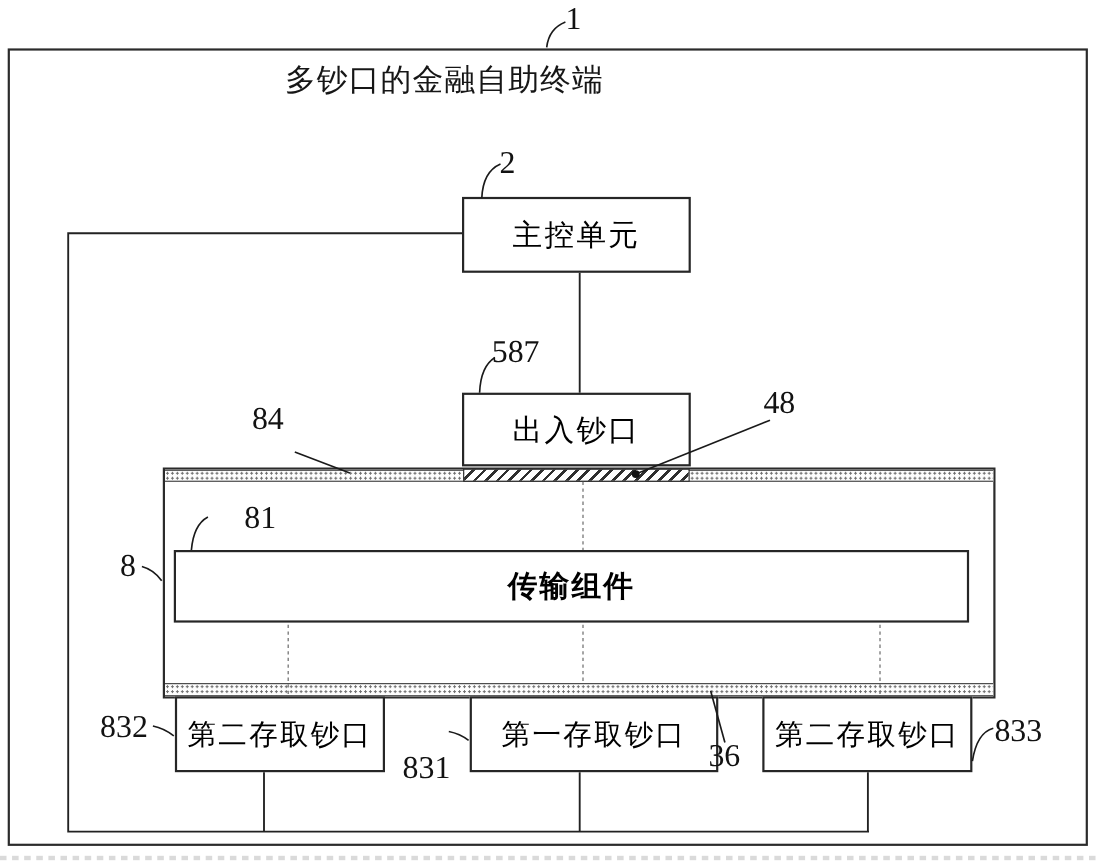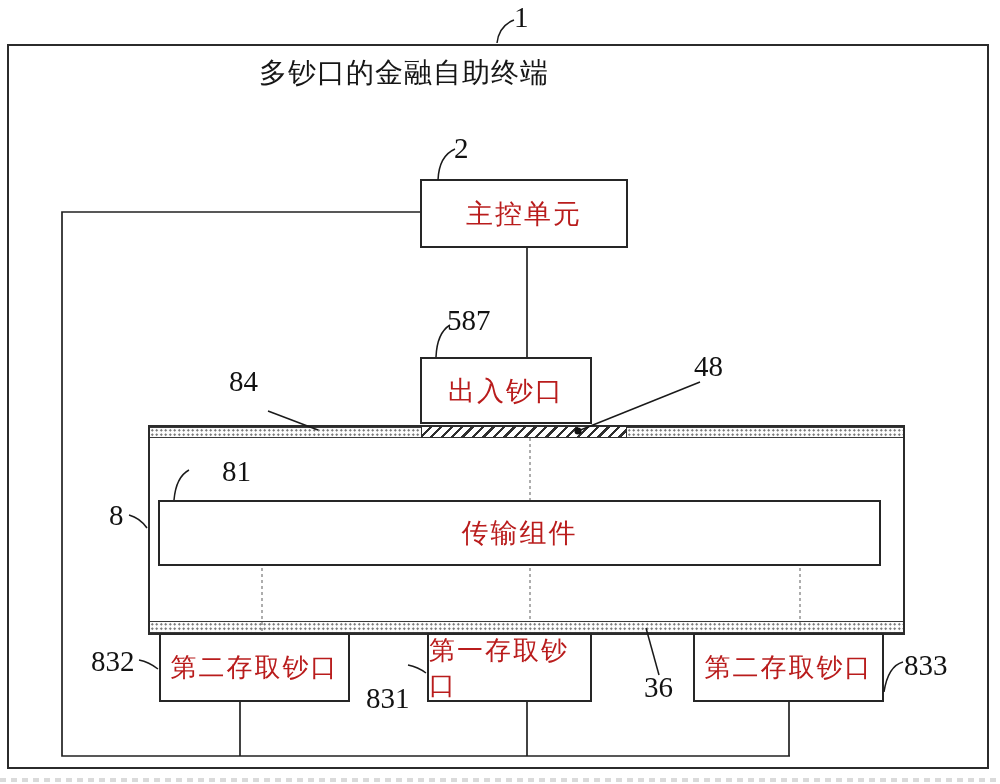--- a/index.html
+++ b/index.html
@@ -12,21 +12,21 @@
     position:absolute;left:7px;top:44px;width:982px;height:725px;
     border:2px solid #2b2b2b;background:#ffffff;box-sizing:border-box;
   }
   .title{
     position:absolute;left:0;top:54px;width:808px;text-align:center;
     font-size:28px;letter-spacing:1px;color:#161616;
   }
   .box{
     position:absolute;box-sizing:border-box;border:2px solid #262626;background:#ffffff;
     display:flex;align-items:center;justify-content:center;
-    font-size:27px;letter-spacing:2px;color:#b91c1c;
+    font-size:27px;letter-spacing:2px;color:#000000;
   }
   .bigbox{
     position:absolute;left:148px;top:425px;width:757px;height:210px;
     box-sizing:border-box;border:2px solid #2b2b2b;background:#ffffff;
   }
   .stipple{
     position:absolute;box-sizing:border-box;
     background-color:#fdfdfd;
     background-image:radial-gradient(#6f6f6f 0.9px, transparent 1.15px);
     background-size:4.5px 4.5px;
@@ -58,36 +58,36 @@
   <div class="title">多钞口的金融自助终端</div>
 
   <div class="bigbox"></div>
 
   <div class="stipple" style="left:150px;top:427px;width:753px;height:11px;"></div>
 
   <div class="hatch" style="left:421px;top:426px;width:206px;height:12px;"></div>
 
   <div class="stipple" style="left:150px;top:621px;width:753px;height:12px;"></div>
 
-  <div class="box" style="left:158px;top:500px;width:723px;height:66px;">
+  <div class="box" style="left:158px;top:500px;width:723px;height:66px;font-weight:bold;">
     <span>传输组件</span>
   </div>
 
   <div class="box" style="left:420px;top:179px;width:208px;height:69px;">
     <span>主控单元</span>
   </div>
 
-  <div class="box" style="left:420px;top:357px;width:172px;height:67px;">
+  <div class="box" style="left:420px;top:357px;width:208px;height:67px;">
     <span>出入钞口</span>
   </div>
 
   <div class="box" style="left:159px;top:633px;width:191px;height:69px;font-size:26px;">
     <span>第二存取钞口</span>
   </div>
-  <div class="box" style="left:427px;top:633px;width:165px;height:69px;font-size:26px;">
+  <div class="box" style="left:427px;top:633px;width:226px;height:69px;font-size:26px;">
     <span>第一存取钞口</span>
   </div>
   <div class="box" style="left:693px;top:633px;width:191px;height:69px;font-size:26px;">
     <span>第二存取钞口</span>
   </div>
 
   <svg class="overlay" viewBox="0 0 1000 784">
 
     <g stroke="#222" stroke-width="1.7" fill="none">
       <path d="M420 212 L62 212 L62 756 L790 756"></path>

